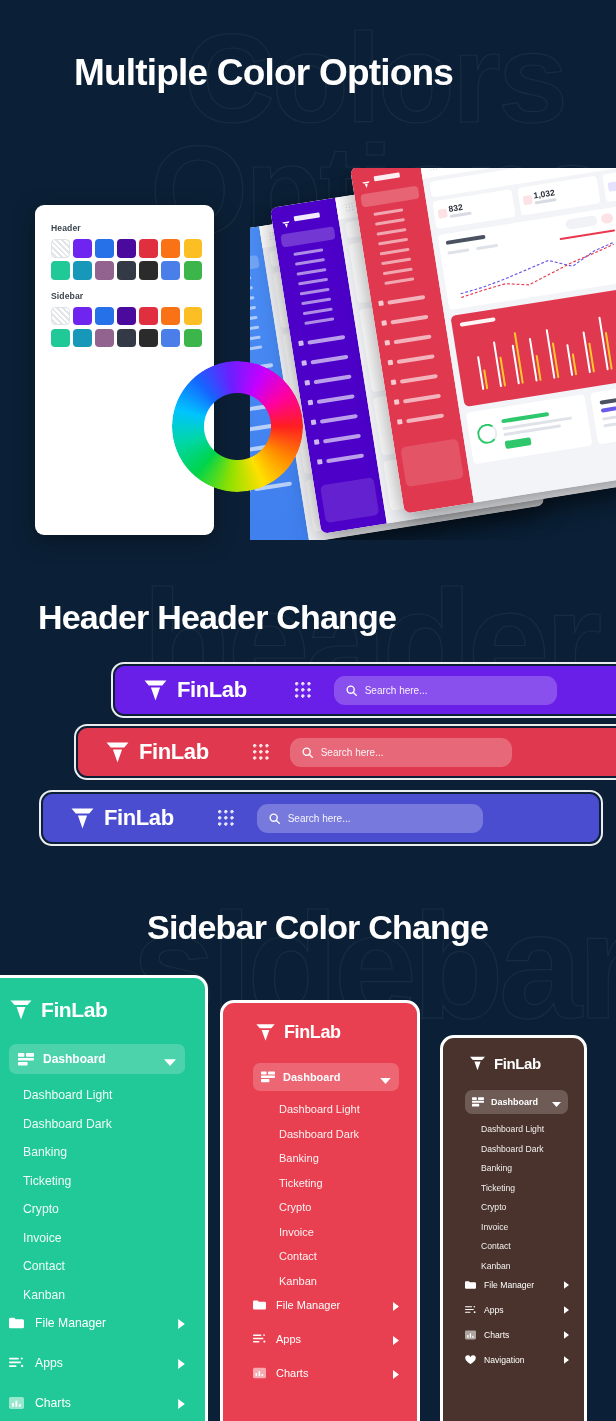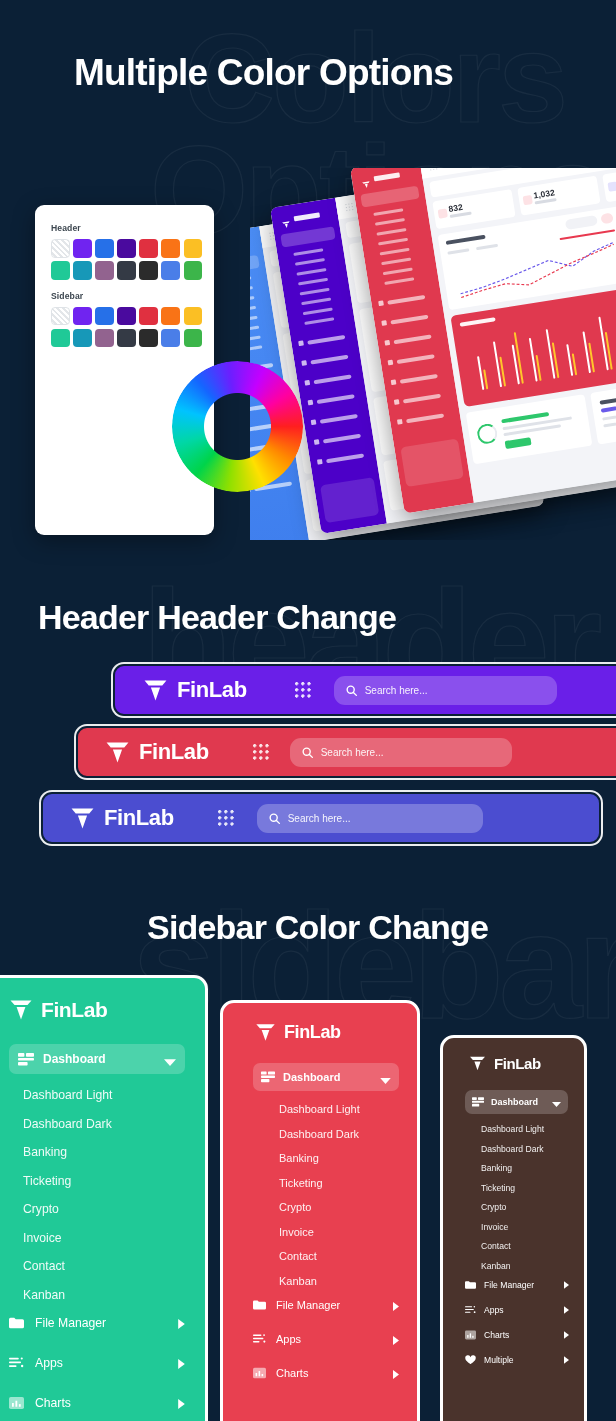--- a/index.html
+++ b/index.html
@@ -851,20 +851,20 @@
           <path d="M0 0l8 6-8 6z"></path>
         </svg>
     </span>
   </div>
   <div class="sb-group">
     <span class="gicon">
       <svg viewBox="0 0 20 16" width="100%" height="100%" fill="#fff">
           <path d="M10 15.2S0.6 9.6 0.6 5.1A4.3 4.3 0 0110 3.1a4.3 4.3 0 019.4 2c0 4.5-9.4 10.1-9.4 10.1z"></path>
         </svg>
     </span>
-    <span>Multiple</span>
+    <span>Navigation</span>
     <span class="chev">
       <svg viewBox="0 0 8 12" width="100%" height="100%" fill="#fff">
           <path d="M0 0l8 6-8 6z"></path>
         </svg>
     </span>
   </div>
 </div>
 
 </body></html>

